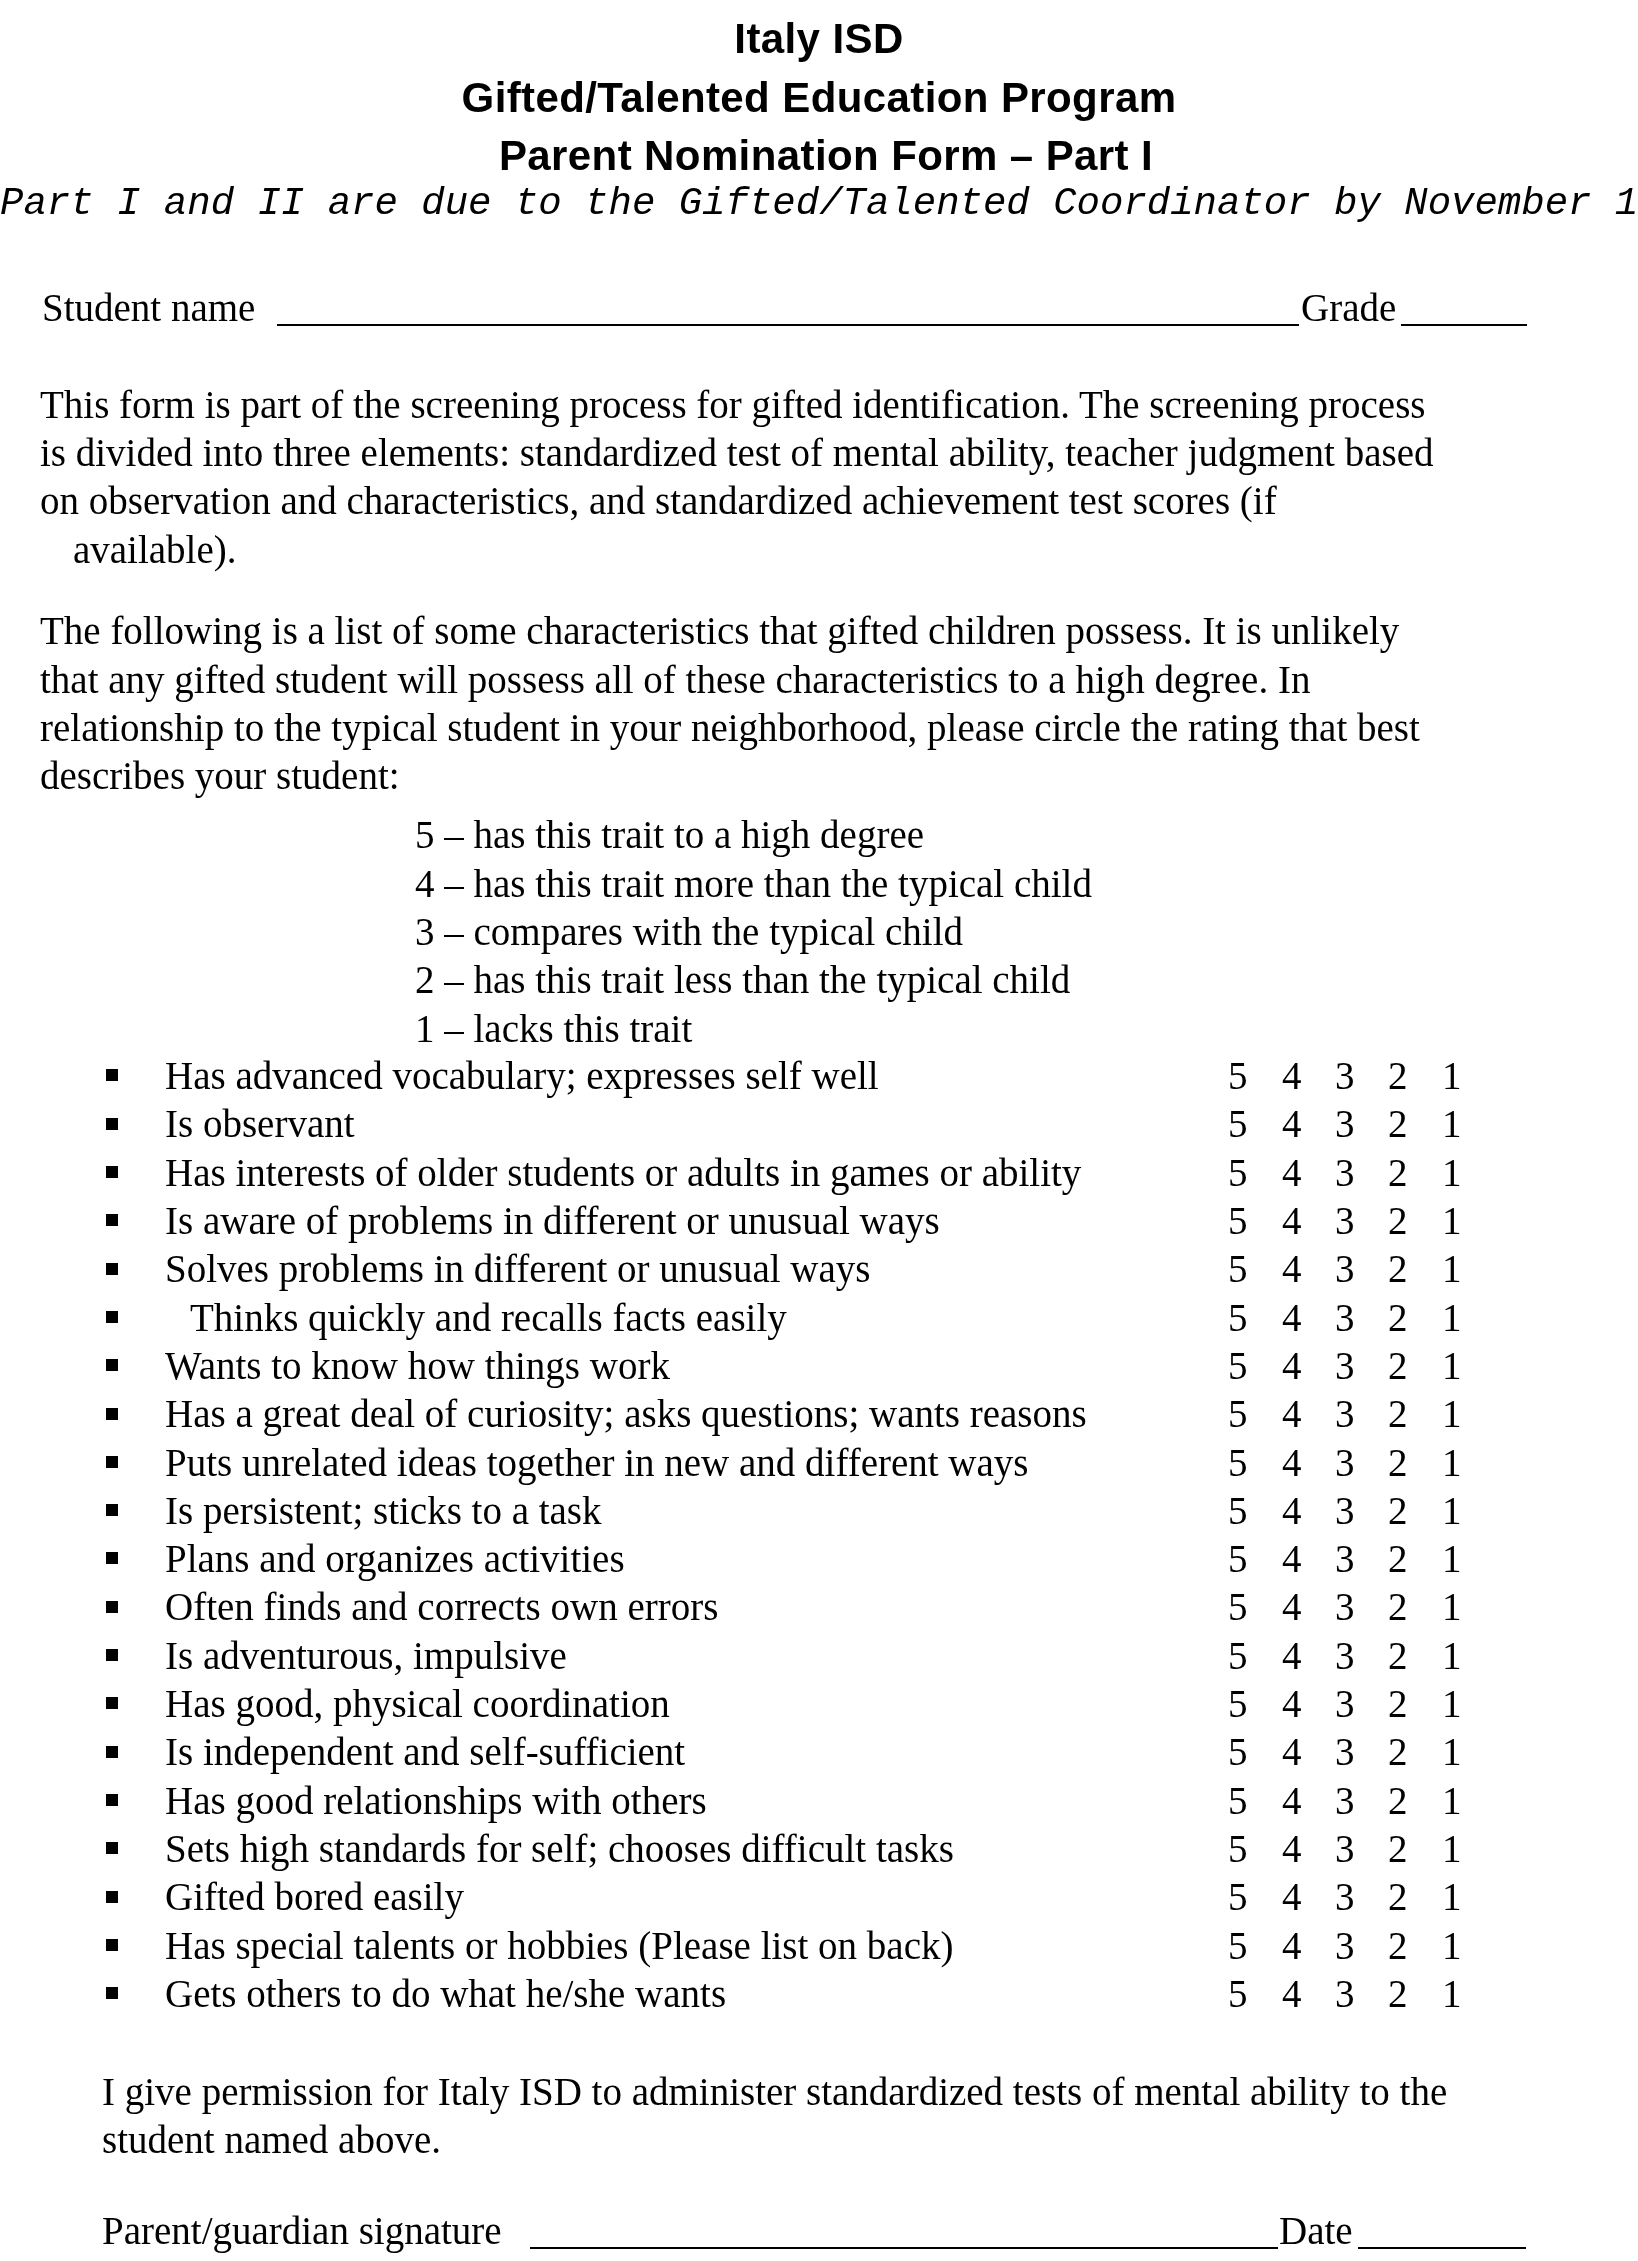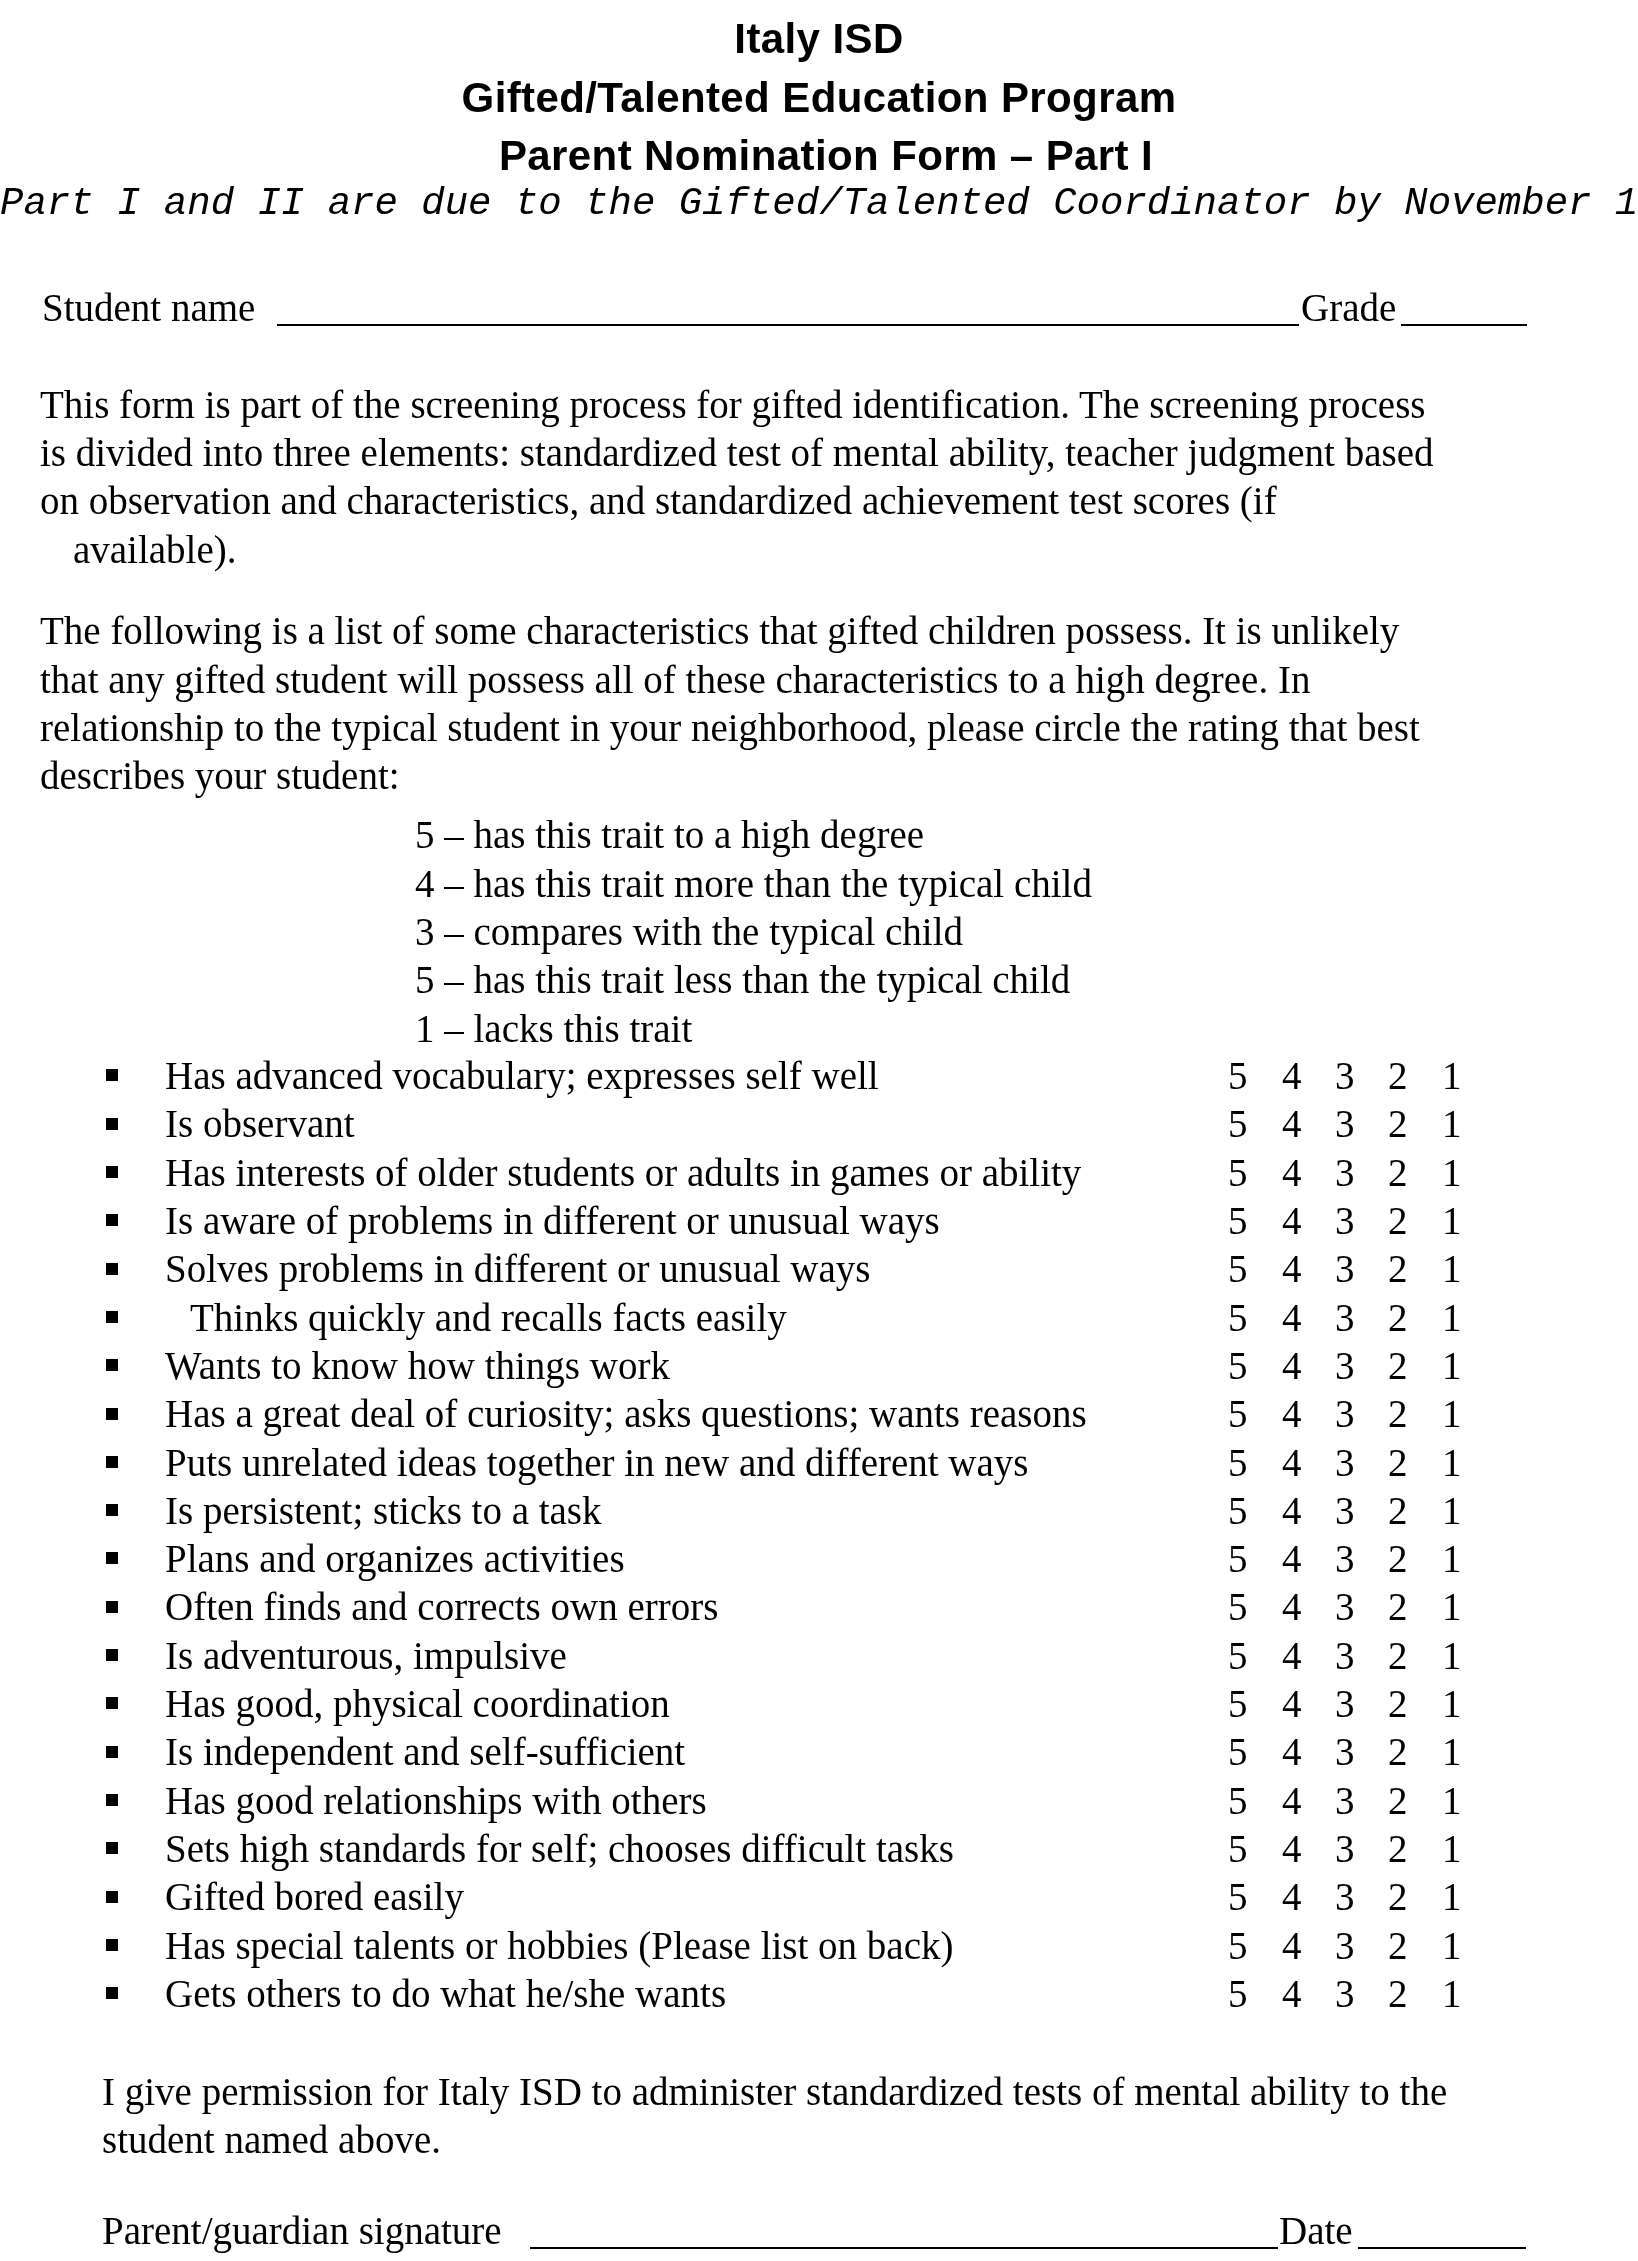--- a/index.html
+++ b/index.html
@@ -93,21 +93,21 @@
     <div class="abs serif pline" style="top:611px;">The following is a list of some characteristics that gifted children possess.  It is unlikely</div>
     <div class="abs serif pline" style="top:660px;">that any gifted student will possess all of these characteristics to a high degree.  In</div>
     <div class="abs serif pline" style="top:708px;">relationship to the typical student in your neighborhood, please circle the rating that best</div>
     <div class="abs serif pline" style="top:756px;">describes your student:</div>
   </div>
 
 <div id="legend">
     <div class="abs serif legend" style="top:815px;">5 – has this trait to a high degree</div>
     <div class="abs serif legend" style="top:864px;">4 – has this trait more than the typical child</div>
     <div class="abs serif legend" style="top:912px;">3 – compares with the typical child</div>
-    <div class="abs serif legend" style="top:960px;">5 – has this trait less than the typical child</div>
+    <div class="abs serif legend" style="top:960px;">2 – has this trait less than the typical child</div>
     <div class="abs serif legend" style="top:1009px;">1 – lacks this trait</div>
   </div>
 
 <div id="charlist">
     <div>
       <span class="bullet" style="top:1069px;"></span>
       <span class="abs serif item-text" style="top:1056px;">Has advanced vocabulary; expresses self well</span>
       <span class="rating" style="left:1228px; top:1056px;">5</span>
       <span class="rating" style="left:1282px; top:1056px;">4</span>
       <span class="rating" style="left:1335px; top:1056px;">3</span>

